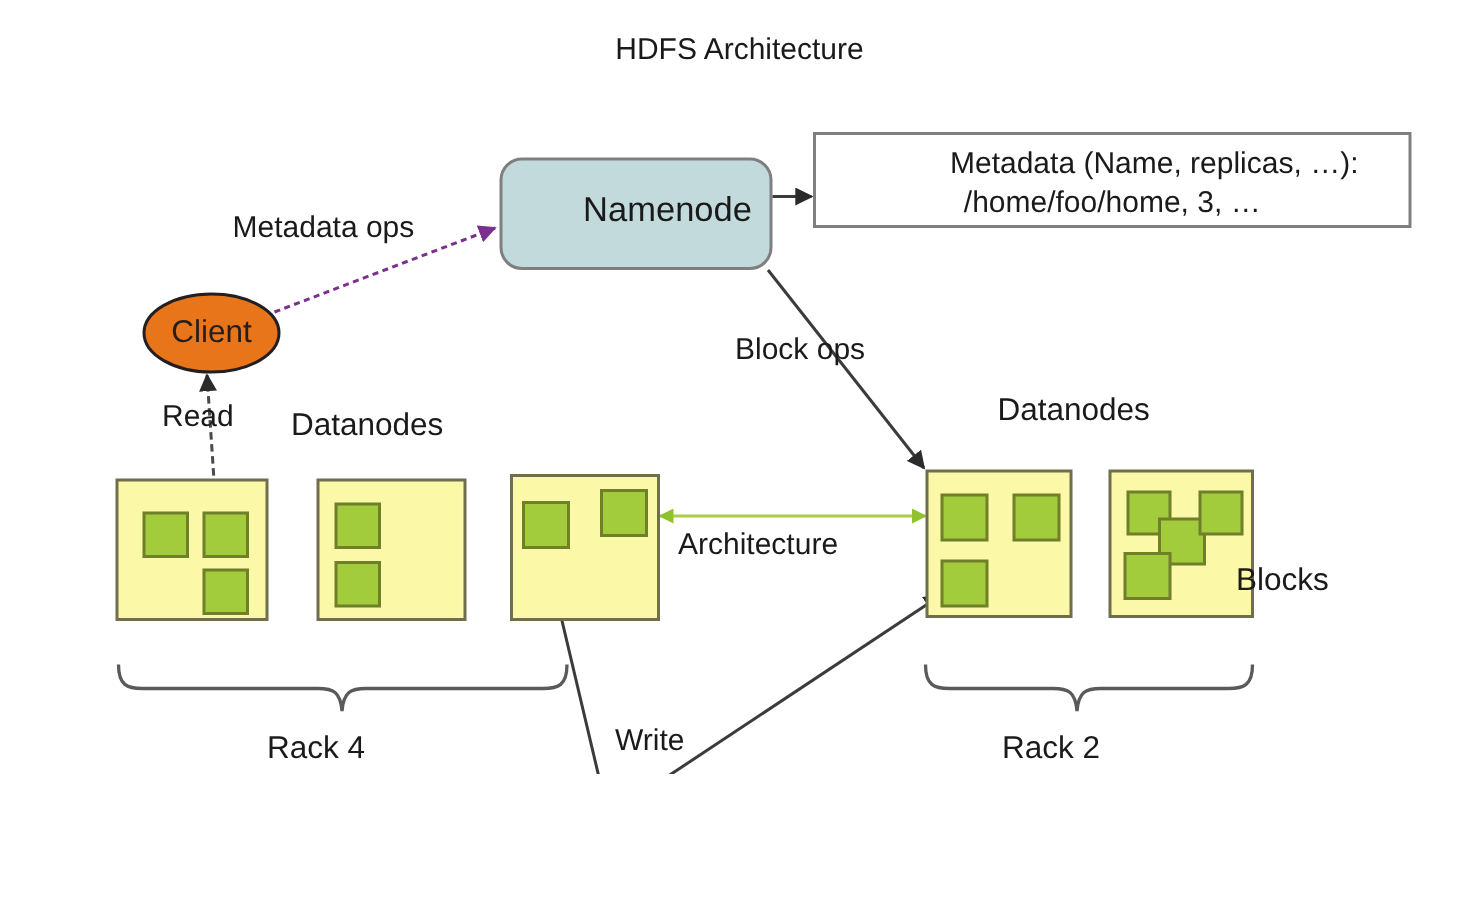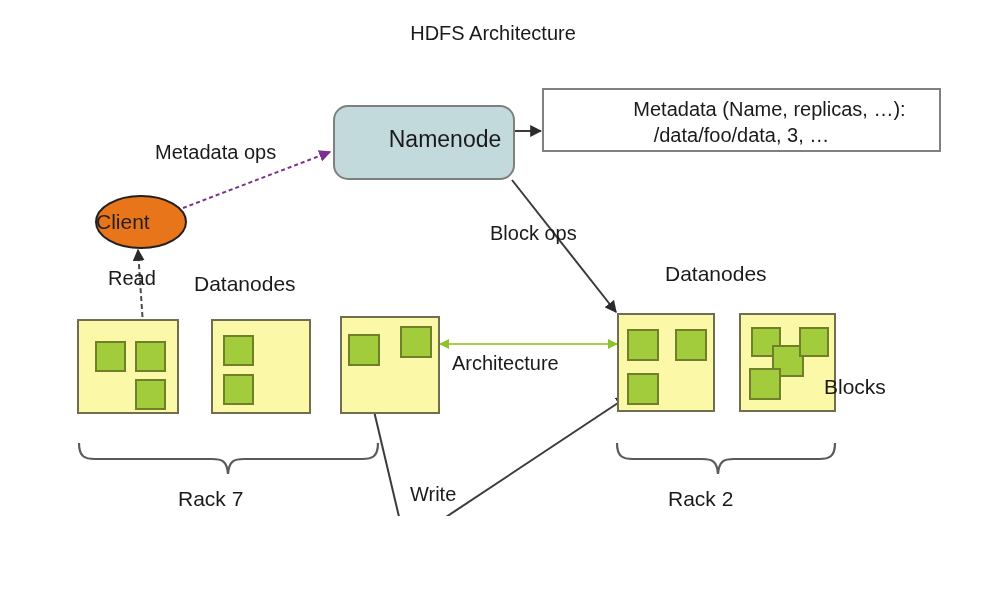--- a/index.html
+++ b/index.html
@@ -41,21 +41,21 @@
   .rack-label {
     font-size: 21px;
   }
   .section-label {
     font-size: 21px;
   }
   .client-text {
     position: absolute;
     font-size: 21px;
     color: #231f20;
-    text-align: left;
+    text-align: center;
     white-space: pre;
   }
   .namenode-text {
     position: absolute;
     font-size: 23px;
     color: #1a1a1a;
     text-align: center;
     white-space: pre;
   }
   .meta-text {
@@ -144,38 +144,38 @@
           <rect x="773" y="346" width="30" height="30" fill="#a3cc3c" stroke="#6f7f2a" stroke-width="2"></rect>
           <rect x="750" y="369" width="30" height="30" fill="#a3cc3c" stroke="#6f7f2a" stroke-width="2"></rect>
           <rect x="800" y="328" width="28" height="28" fill="#a3cc3c" stroke="#6f7f2a" stroke-width="2"></rect>
         </g>
       </g>
   </svg>
 
   <div class="namenode-text" style="left:334px; top:126px; width:180px;padding-left:21px;">Namenode</div>
 
   <div class="meta-text" style="left:543px; top:96px; width:397px;margin-left:28px;">Metadata (Name, replicas, …):</div>
-  <div class="meta-text" style="left:543px; top:122px; width:397px;">/data/foo/data, 3, …</div>
+  <div class="meta-text" style="left:543px; top:122px; width:397px;">/home/foo/home, 3, …</div>
 
   <div class="client-text" style="left:96px; top:210px; width:90px;">Client</div>
   <div class="client-text" style="left:373px; top:539px; width:94px;">Client</div>
 
   <div class="txt edge-label" style="left:155px; top:141px;">Metadata ops</div>
 
   <div class="txt edge-label" style="left:490px; top:222px;text-align:right;">Block ops</div>
 
   <div class="txt edge-label" style="left:108px; top:267px;">Read</div>
 
   <div class="txt edge-label" style="left:410px; top:483px;">Write</div>
 
   <div class="txt edge-label" style="left:452px; top:352px;">Architecture</div>
 
   <div class="txt section-label" style="left:194px; top:272px;">Datanodes</div>
 
   <div class="txt section-label" style="left:665px; top:262px;">Datanodes</div>
 
   <div class="txt section-label" style="left:780px; top:375px;padding-left:44px;">Blocks</div>
 
-  <div class="txt rack-label" style="left:178px; top:487px;">Rack 7</div>
+  <div class="txt rack-label" style="left:178px; top:487px;">Rack 4</div>
 
   <div class="txt rack-label" style="left:668px; top:487px;">Rack 2</div>
 
 </div>
 
 </body></html>

